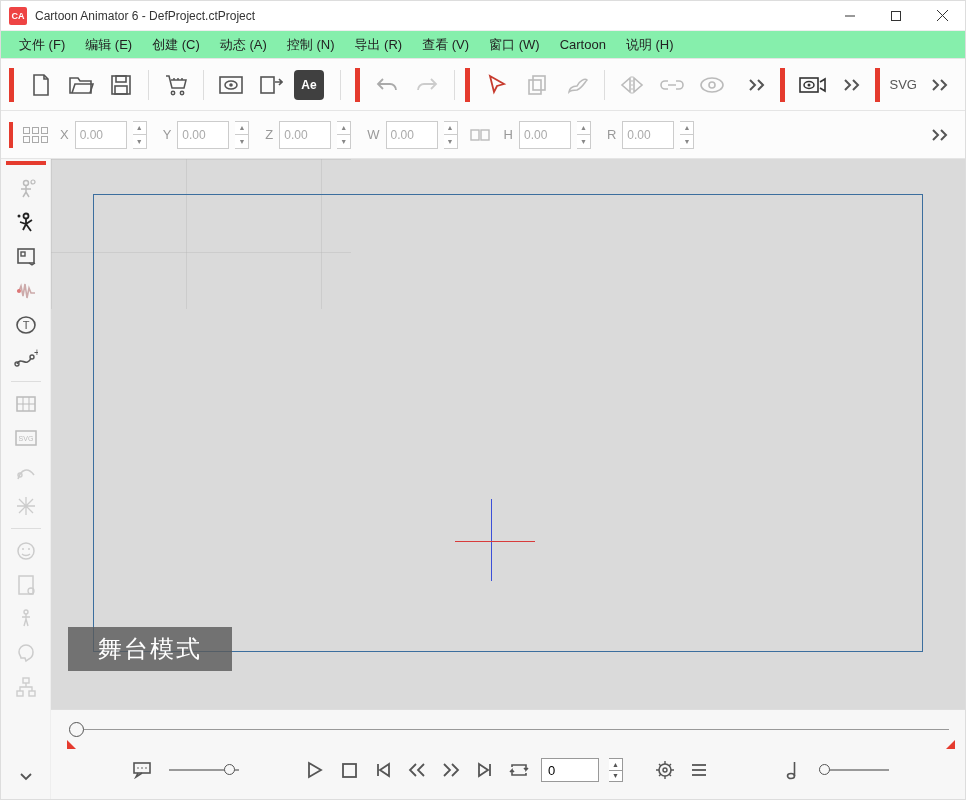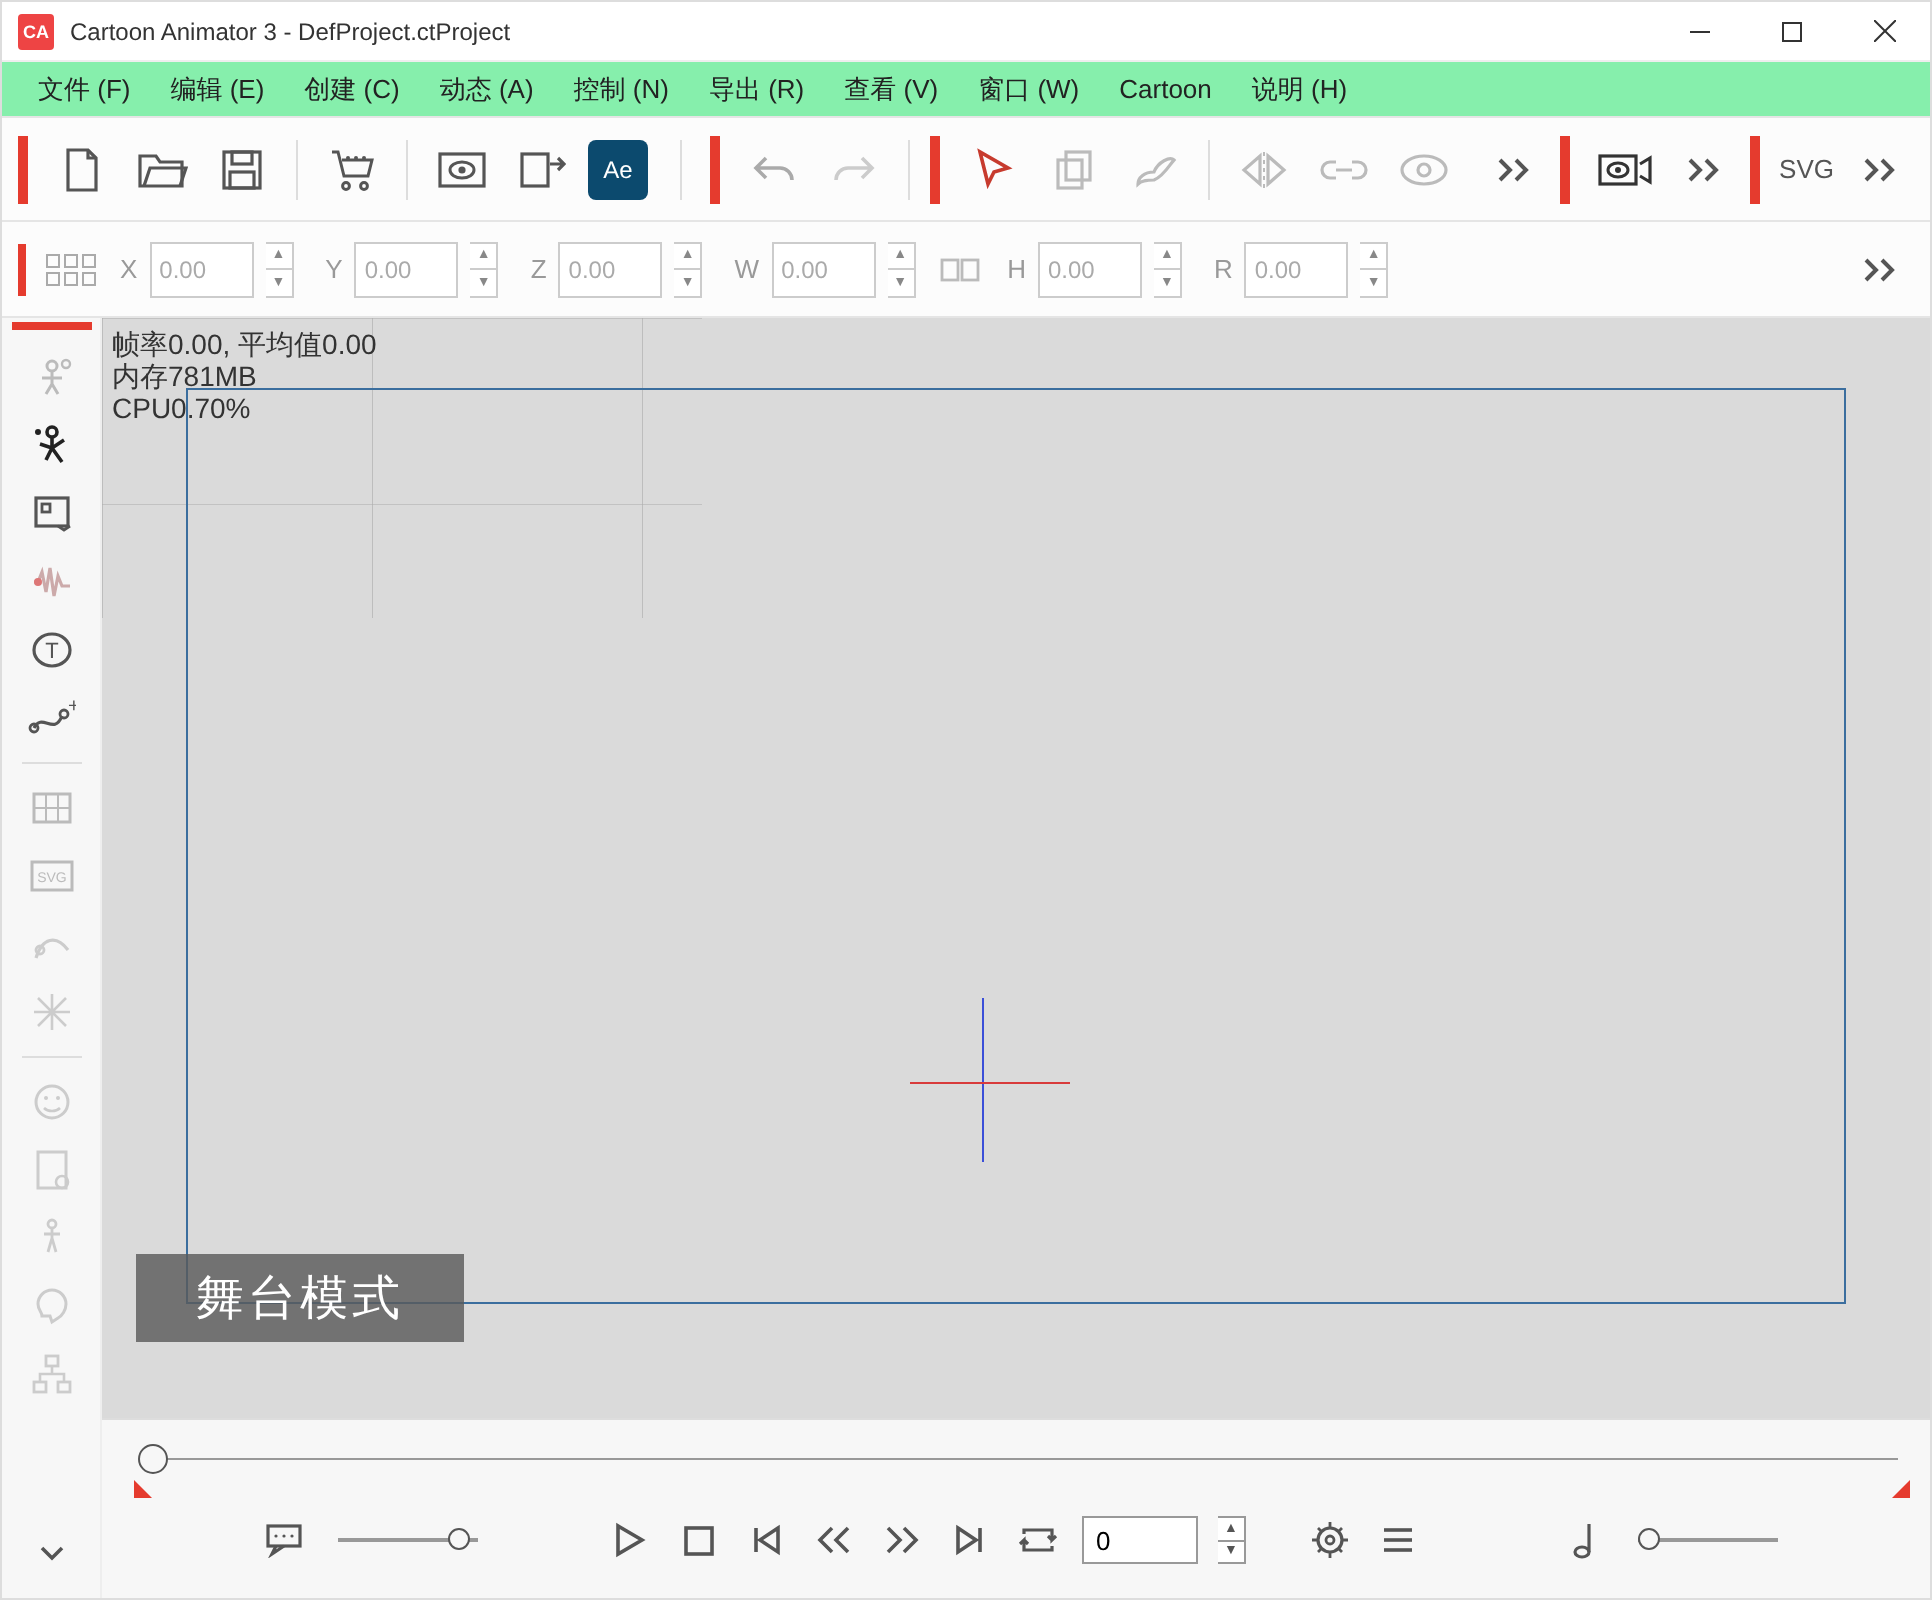--- a/index.html
+++ b/index.html
@@ -9,21 +9,21 @@
 .titlebar .title { font-size: 12px; color: #333; }
 .titlebar .spacer { flex: 1; }
 .titlebar .win-btn { width: 46px; height: 30px; display: flex; align-items: center; justify-content: center; color: #333; }
 .menubar { height: 28px; display: flex; align-items: center; background: #86efac; padding: 0 8px; gap: 0; border-bottom: 1px solid #e5e5e5;}
 .menubar .menu-item { padding: 4px 10px; font-size: 13px; color: #222; }
 .toolbar1 { height: 52px; background: #fcfcfc; display: flex; align-items: center; padding: 0 8px; gap: 6px; border-bottom: 1px solid #e5e5e5;}
 .toolbar2 { height: 48px; background: #fcfcfc; display: flex; align-items: center; padding: 0 8px; gap: 6px; border-bottom: 1px solid #e5e5e5;}
 .redbar { width: 5px; height: 34px; background: #e53b2e; margin-right: 4px; }
 .redbar2 { width: 4px; height: 26px; background: #e53b2e; margin-right: 4px; }
 .tool-icon { width: 34px; height: 34px; display: flex; align-items: center; justify-content: center; color: #555; border-radius: 3px; }
-.tool-icon.ae { background: #0c4a6e; color: #fff; font-size: 12px; font-weight: normal; border-radius: 4px; width: 30px; height: 30px;}
+.tool-icon.ae { background: #404040; color: #fff; font-size: 12px; font-weight: bold; border-radius: 4px; width: 30px; height: 30px;}
 .divider { width: 1px; height: 30px; background: #ddd; margin: 0 4px; }
 .coord-label { font-size: 13px; color: #999; margin-left: 6px; }
 .coord-input { width: 52px; height: 28px; border: 1px solid #ccc; background: #fff; padding: 0 4px; font-size: 12px; color: #aaa; display: flex; align-items: center; position: relative;}
 .coord-spin { width: 14px; height: 28px; border: 1px solid #ccc; border-left: none; display: flex; flex-direction: column; background: #fff; margin-right: 4px;}
 .coord-spin div { flex: 1; display: flex; align-items: center; justify-content: center; font-size: 7px; color: #888; }
 .coord-spin div:first-child { border-bottom: 1px solid #ccc; }
 .main-area { flex: 1; display: flex; min-height: 0; }
 .left-toolbar { width: 50px; background: #f7f7f7; display: flex; flex-direction: column; align-items: center; padding-top: 2px; gap: 2px; border-right: 1px solid #eee;}
 .left-toolbar .redtab { width: 40px; height: 4px; background: #e53b2e; margin-bottom: 6px; align-self: flex-start; margin-left: 5px;}
 .side-icon { width: 36px; height: 32px; display: flex; align-items: center; justify-content: center; color: #888; }
@@ -56,21 +56,21 @@
 .right-chevrons { margin-left: auto; display: flex; align-items: center; gap: 6px;}
 .svg-label { font-size: 13px; color: #555; font-weight: 500; }
 .grid-icon { display: grid; grid-template-columns: repeat(3, 7px); grid-template-rows: repeat(2, 7px); gap: 2px; }
 .grid-icon div { border: 1px solid #aaa; }
 </style>
 </head>
 <body>
 
 <div class="titlebar">
   <div class="app-icon">CA</div>
-  <div class="title">Cartoon Animator 3 - DefProject.ctProject</div>
+  <div class="title">Cartoon Animator 6 - DefProject.ctProject</div>
   <div class="spacer"></div>
   <div class="win-btn">
     <svg width="10" height="10">
         <line x1="0" y1="5" x2="10" y2="5" stroke="#333" stroke-width="1"></line>
       </svg>
   </div>
   <div class="win-btn">
     <svg width="10" height="10">
         <rect x="0.5" y="0.5" width="9" height="9" fill="none" stroke="#333" stroke-width="1"></rect>
       </svg>
@@ -399,23 +399,20 @@
       <svg class="grid">
         <defs>
             <pattern id="g" width="135" height="93" patternUnits="userSpaceOnUse">
               <path d="M135 0H0v93" fill="none" stroke="#aaa" stroke-width="0.6"></path>
             </pattern>
           </defs>
         <rect width="100%" height="100%" fill="#dadada"></rect>
         <rect width="100%" height="100%" fill="url(#g)"></rect>
       </svg>
       <div class="stage-border"></div>
-      <div class="stats"><span>帧率0.00, 平均值0.00</span>
-<span>内存781MB</span>
-<span>CPU0.70%</span></div>
       <div class="crosshair-v"></div>
       <div class="crosshair-h"></div>
       <div class="mode-label">舞台模式</div>
     </div>
 
     <div class="timeline">
       <div class="track">
         <div class="track-line"></div>
         <div class="track-knob"></div>
       </div>

